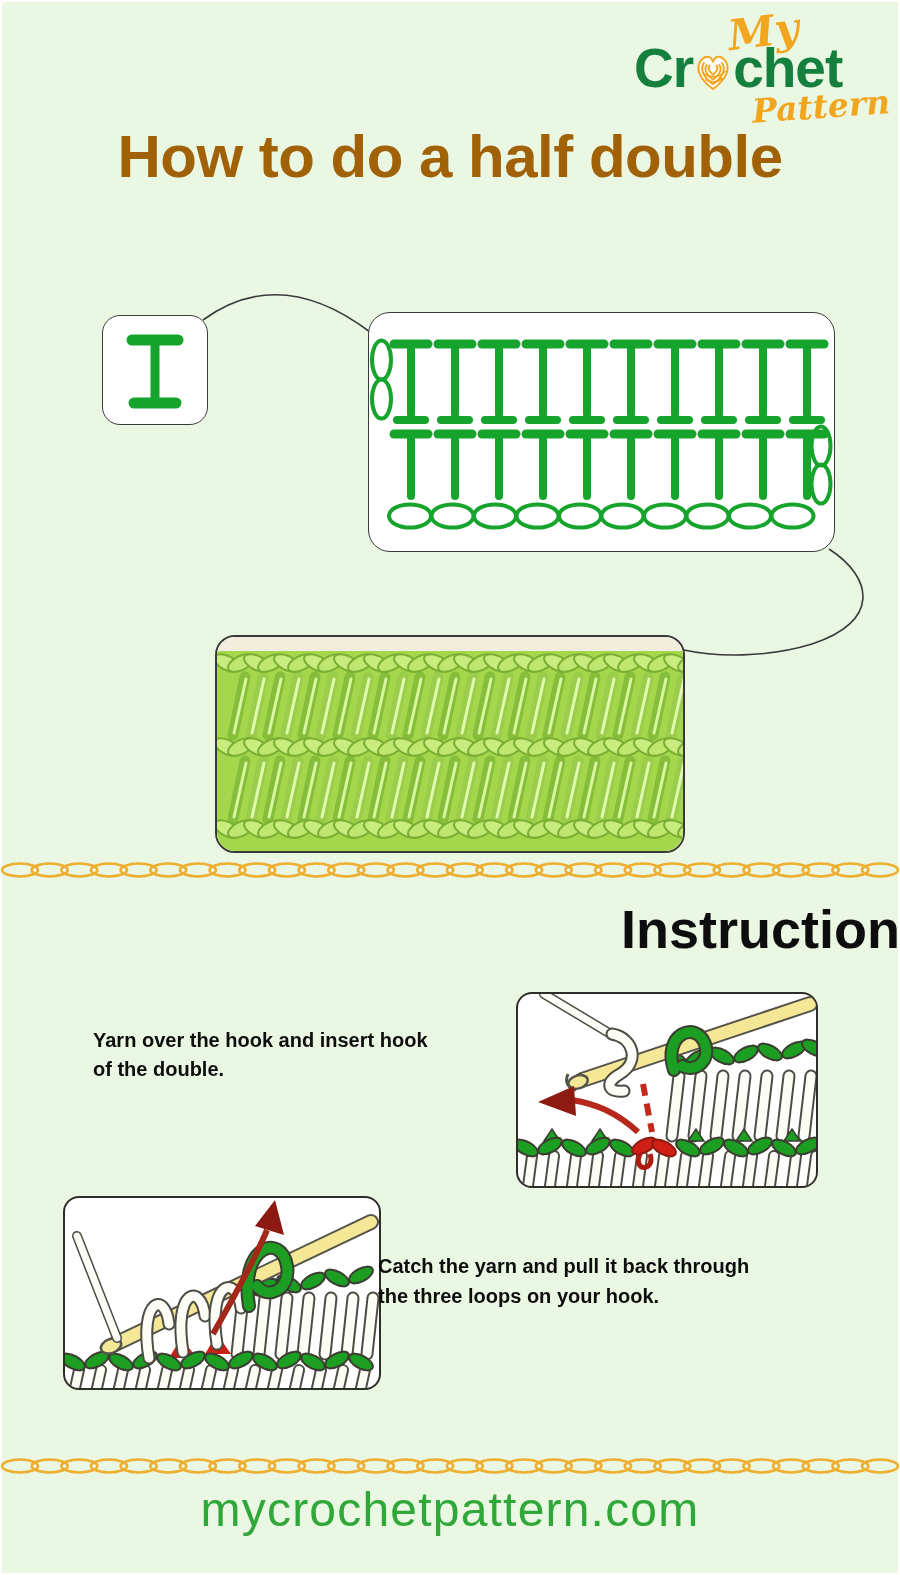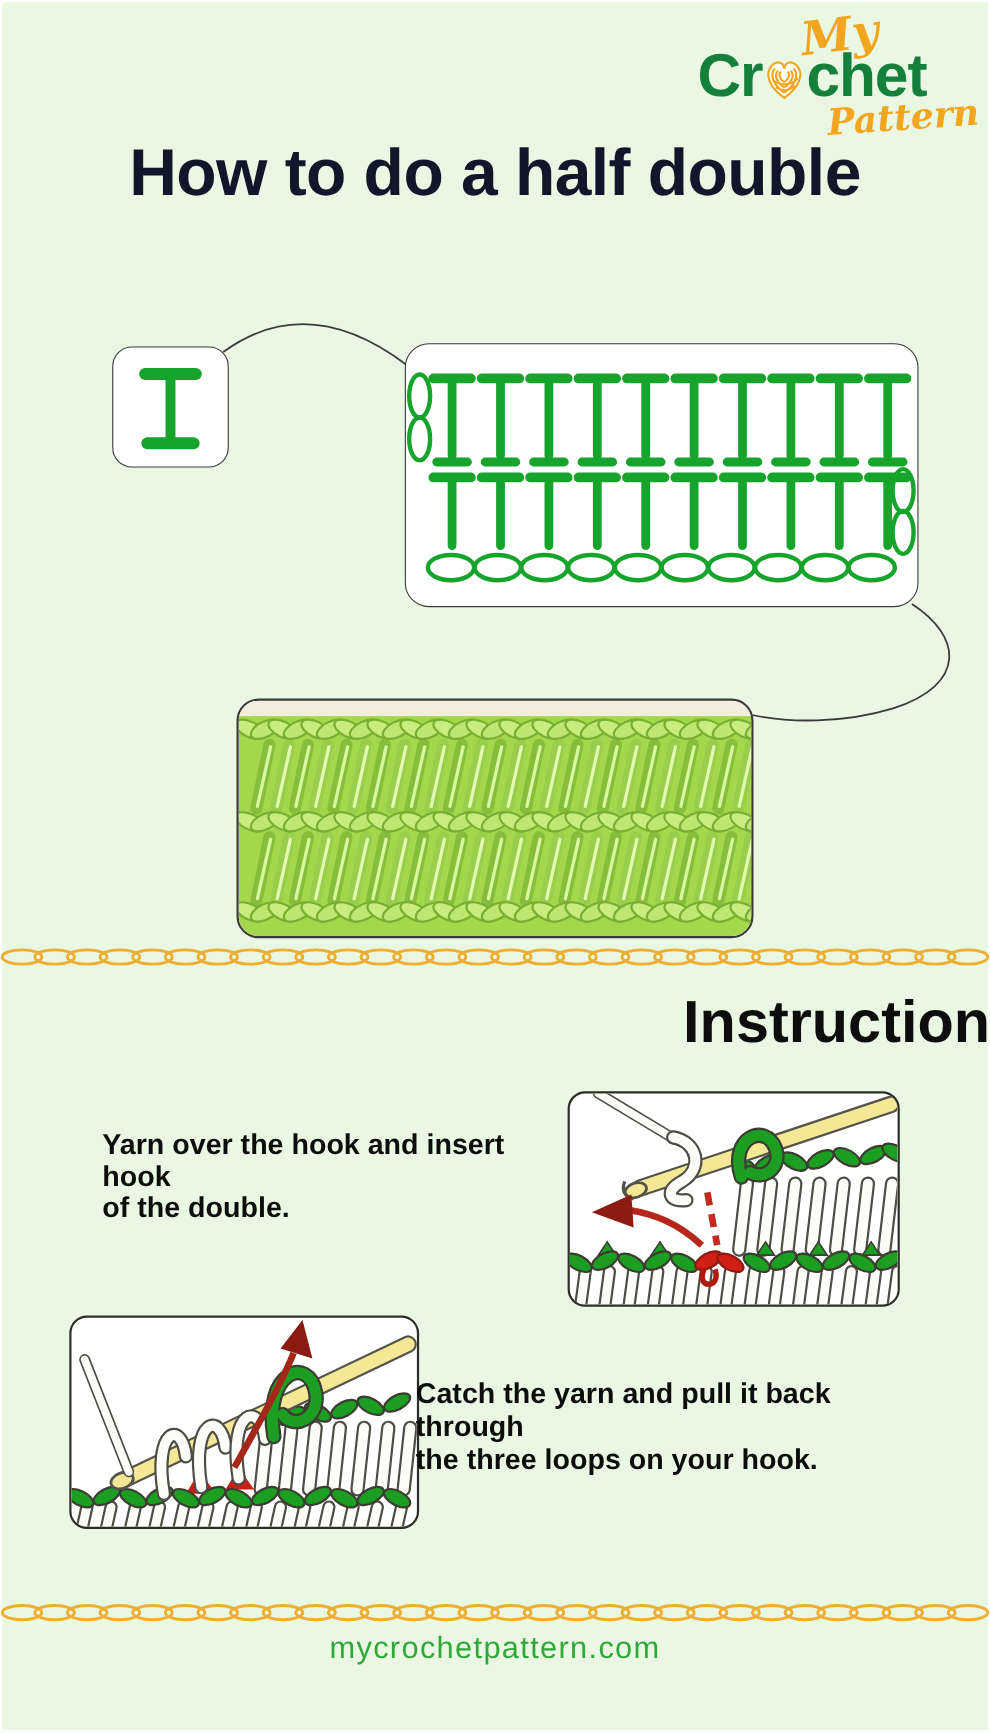--- a/index.html
+++ b/index.html
@@ -32,31 +32,31 @@
   .photo{position:absolute;left:215px;top:635px;width:466px;height:214px;
     border:2px solid #3a3a3a;border-radius:20px;overflow:hidden;background:#f1eedd;}
   .photo svg{width:466px;height:214px;display:block;}
   
   .chain-divider{position:absolute;left:0;width:900px;height:28px;}
   .divider-1{top:856px;}
   .divider-2{top:1452px;}
   
   .instruction-heading{position:absolute;top:898px;left:0;width:900px;margin:0;
     text-align:right;font-size:54px;font-weight:bold;}
-  .step-text{position:absolute;font-size:26px;font-weight:bold;line-height:28.5px;}
+  .step-text{position:absolute;font-size:20px;font-weight:bold;line-height:28.5px;}
   .step1-text{left:93px;top:1026px;width:430px;}
   .step2-text{left:378px;top:1251px;width:470px;line-height:30px;}
   .step-img{position:absolute;background:#ffffff;border:2.5px solid #2e2e28;
     border-radius:16px;overflow:hidden;}
   .step1-img{left:516px;top:992px;width:298px;height:192px;}
   .step2-img{left:63px;top:1196px;width:314px;height:190px;}
   .step-img svg{display:block;}
   
   .footer{position:absolute;top:1482px;left:0;width:900px;text-align:center;
-    font-size:28px;letter-spacing:1.2px;}
+    font-size:48px;letter-spacing:1.2px;}
 </style>
 </head>
 <body>
 
 <div class="page" style="background: rgb(234, 247, 227);">
 
   <svg class="connectors" viewBox="0 0 900 1575">
     <path d="M 203 320 Q 280 264 370 332" fill="none" stroke="#3a3a3a" stroke-width="1.6"></path>
     <path d="M 829 549 C 874 578 880 622 812 644 C 766 658 716 657 684 650" fill="none" stroke="#3a3a3a" stroke-width="1.6"></path>
   </svg>
@@ -69,21 +69,21 @@
         <path d="M20 41 C5 30 1 18 8 10 C13 4.5 19 7 20 13 C21 7 27 4.5 32 10 C39 18 35 30 20 41 Z" fill="#fffdf5" stroke="#f2a51e" stroke-width="2"></path>
         <path d="M20 36 C9 28 6 19 11 13 M20 31 C12 25 10 19 14 15 M20 26 C15 22 14 18 17 16" fill="none" stroke="#f2a51e" stroke-width="2"></path>
         <path d="M20 36 C31 28 34 19 29 13 M20 31 C28 25 30 19 26 15 M20 26 C25 22 26 18 23 16" fill="none" stroke="#f2a51e" stroke-width="2"></path>
         <path d="M9 24 C16 29 26 30 33 22 M12 31 C19 35 26 34 30 29" fill="none" stroke="#f2a51e" stroke-width="1.8"></path>
       </svg>
       <span>chet</span>
     </div>
     <span class="logo-pattern" style="color: rgb(242, 165, 30);">Pattern</span>
   </header>
 
-  <h1 class="title" style="color: #0f172a;">
+  <h1 class="title" style="color: #a16207;">
     <span>How to do a half double</span>
   </h1>
 
   <div class="symbol-box">
     <svg id="symbol-svg" viewBox="0 0 104 108">
         <line x1="29" y1="24" x2="75" y2="24" stroke="#16a42c" stroke-width="11" stroke-linecap="round"></line>
         <line x1="52" y1="28" x2="52" y2="84" stroke="#16a42c" stroke-width="9" stroke-linecap="round"></line>
         <line x1="31" y1="87" x2="73" y2="87" stroke="#16a42c" stroke-width="11" stroke-linecap="round"></line>
       </svg>
   </div>

